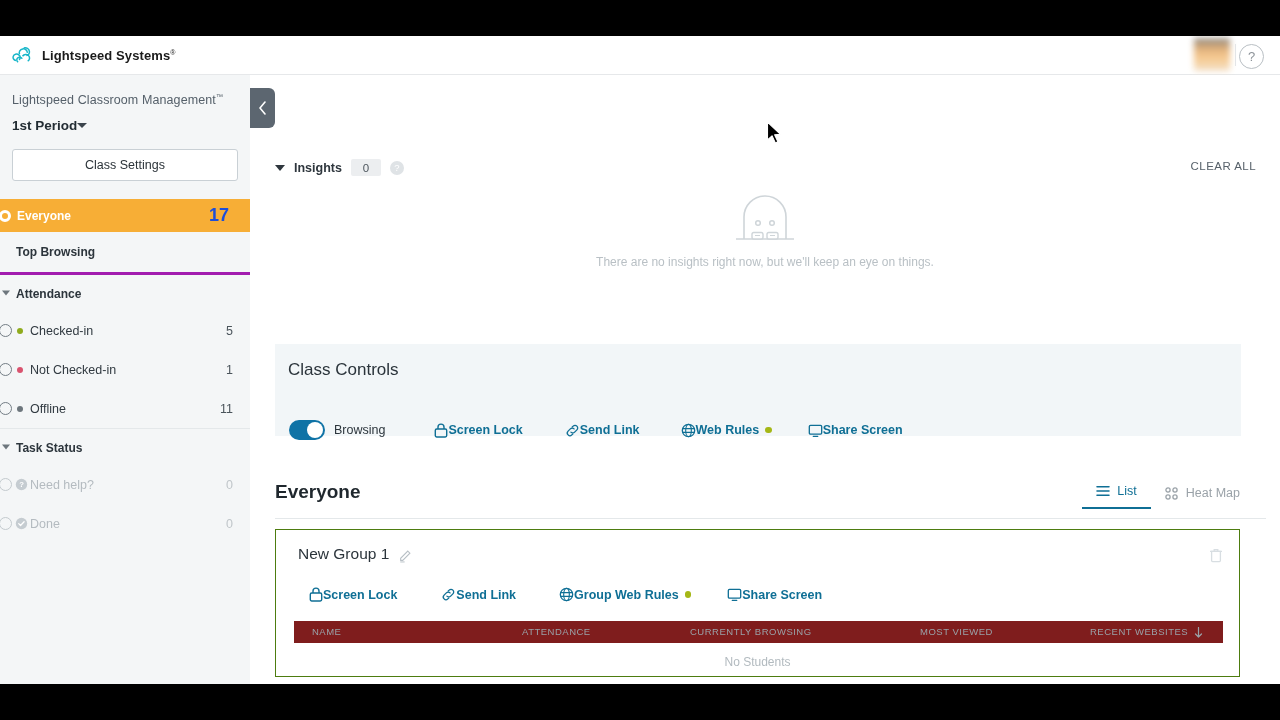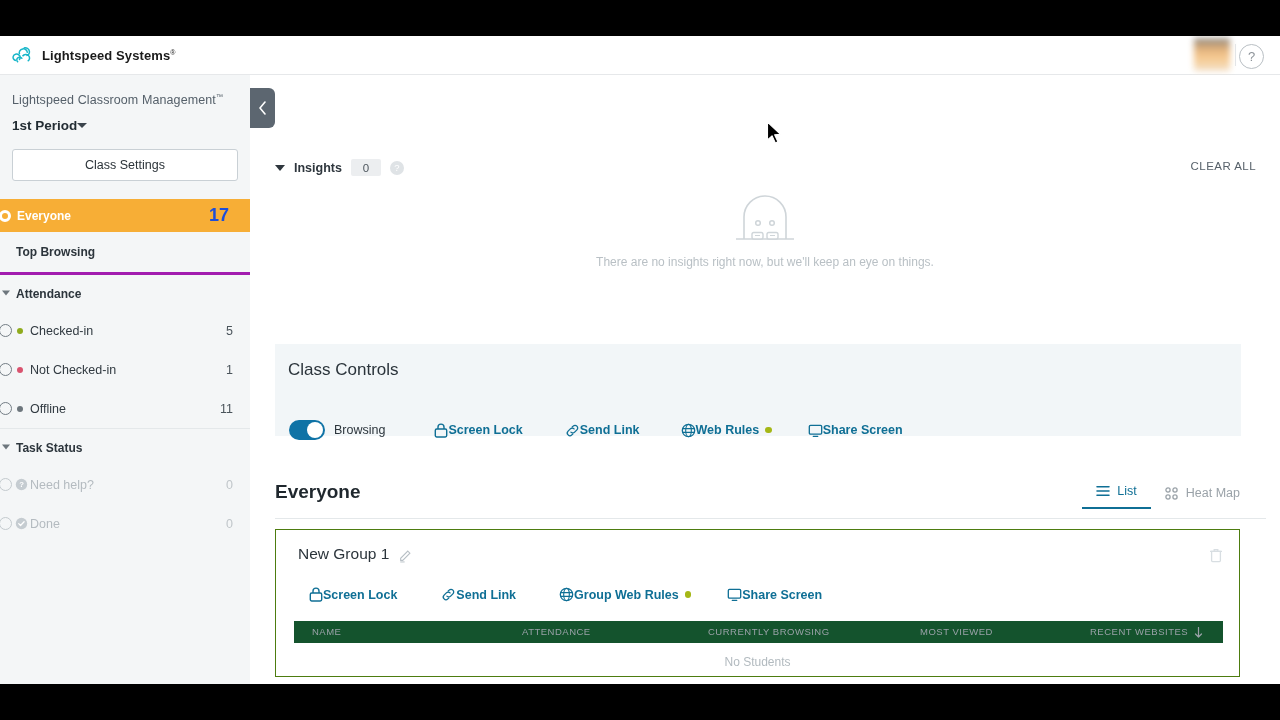--- a/index.html
+++ b/index.html
@@ -91,21 +91,21 @@
   .view-tabs{position:absolute;right:26px;top:404px;display:flex;align-items:flex-end;gap:0;}
   .vtab{display:flex;align-items:center;gap:7px;padding:5px 14px 9px 14px;font-size:12.5px;color:#9aa2a8;cursor:pointer;}
   .vtab.active{color:#0f6f95;border-bottom:2.5px solid #0f6f95;}
   .tabs-underline{position:absolute;left:25px;right:14px;top:443px;height:1px;background:#e4e8ea;}
 
   .group-card{position:absolute;left:25px;top:454px;width:965px;height:148px;background:#fff;border:1px solid #4d7c0f;box-sizing:border-box;}
   .gc-name{position:absolute;left:22px;top:15px;font-size:15.5px;color:#2b343b;}
   .gc-edit{position:absolute;left:122px;top:19px;cursor:pointer;}
   .gc-trash{position:absolute;right:16px;top:17px;cursor:pointer;}
   .gc-row{position:absolute;left:33px;top:57px;display:flex;align-items:center;}
-  .th-row{position:absolute;left:18px;top:91px;width:929px;height:22px;background:#14532d;}
+  .th-row{position:absolute;left:18px;top:91px;width:929px;height:22px;background:#7f1d1d;}
   .th{position:absolute;top:5px;font-size:9.5px;color:#9aa2a8;letter-spacing:.5px;white-space:nowrap;}
   .no-students{position:absolute;left:0;top:125px;width:100%;text-align:center;font-size:12px;color:#b2babf;}
 
   .cursor{position:absolute;left:766px;top:85px;z-index:40;pointer-events:none;}
 </style>
 </head>
 <body>
 
 <div class="screen">
   <div class="viewport">
@@ -340,21 +340,21 @@
               <rect x="1.4" y="2.6" width="13.2" height="9.2" rx="1.2" fill="none" stroke="#0f6f95" stroke-width="1.4"></rect>
               <path d="M5.6 14.2h4.8" stroke="#0f6f95" stroke-width="1.4" stroke-linecap="round"></path>
             </svg>
             <span>Share Screen</span>
           </div>
         </div>
 
         <div class="th-row">
           <span class="th" style="left:18px">NAME</span>
           <span class="th" style="left:228px">ATTENDANCE</span>
-          <span class="th" style="left:414px">CURRENTLY BROWSING</span>
+          <span class="th" style="left:396px">CURRENTLY BROWSING</span>
           <span class="th" style="left:626px">MOST VIEWED</span>
           <span class="th" style="left:796px">RECENT WEBSITES</span>
           <svg style="position:absolute;left:900px;top:6px" width="9" height="11" viewBox="0 0 9 11">
             <path d="M4.5 0.5v9M1.5 7l3 3 3-3" fill="none" stroke="#9aa2a8" stroke-width="1.2" stroke-linecap="round" stroke-linejoin="round"></path>
           </svg>
         </div>
 
         <div class="no-students">No Students</div>
       </div>
 

